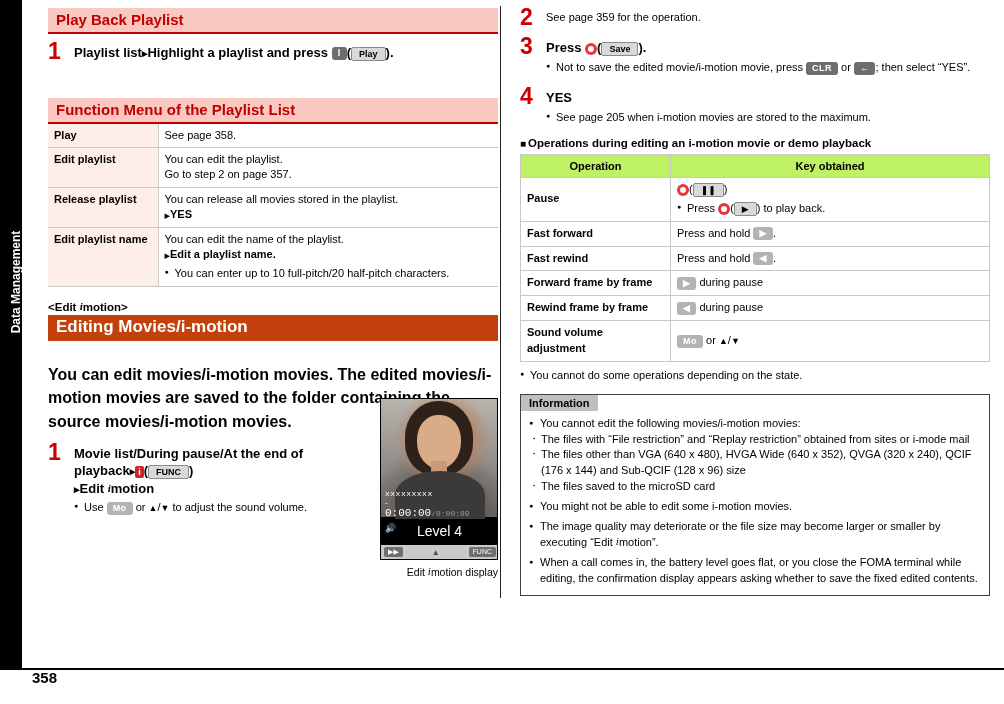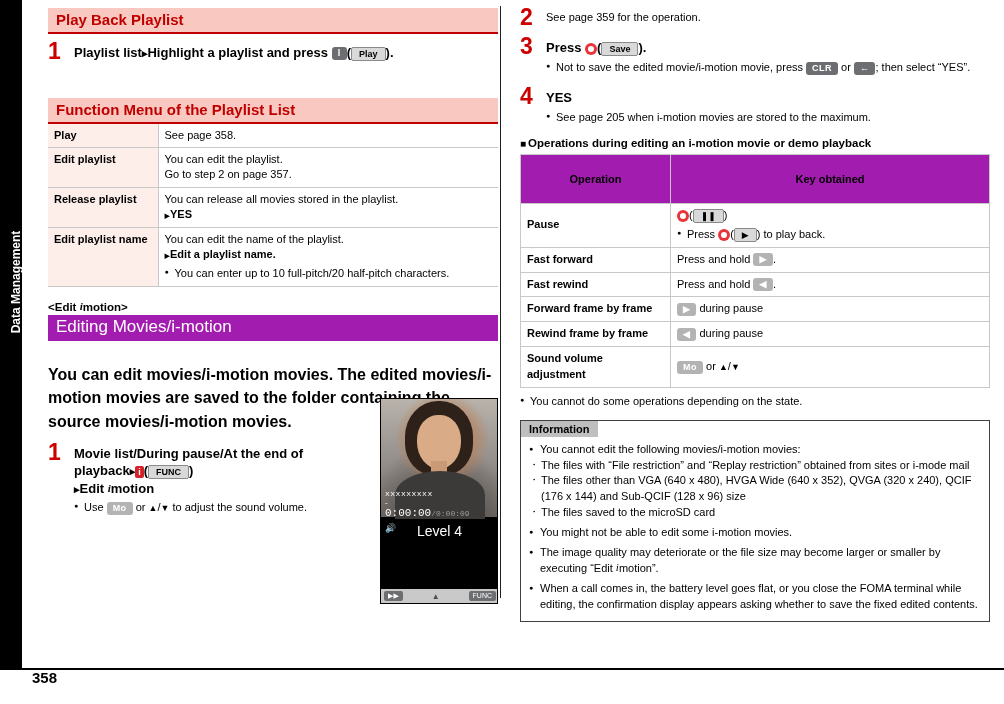--- a/index.html
+++ b/index.html
@@ -143,25 +143,25 @@
     background:#fdeeea;
     border-right:1px solid #c8c8c8;
   }
 
   table.op {
     border-collapse:collapse;
     width:100%;
     margin-top:5px;
   }
   table.op th {
-    background:#a21caf;
+    background:#bef264;
     border:1px solid #c8c8c8;
     font-size:11px;
     font-weight:bold;
-    padding:18px 4px;
+    padding:5px 4px;
     text-align:center;
   }
   table.op td {
     border:1px solid #c8c8c8;
     font-size:11px;
     padding:4px 6px;
     vertical-align:middle;
     line-height:1.45;
   }
   table.op td.k { font-weight:bold; width:150px; }
@@ -180,36 +180,36 @@
   }
   .info-sub { position:relative; padding-left:12px; font-size:11px; line-height:1.45; }
   .info-sub:before{ content:"\30FB"; position:absolute; left:0; top:0; font-size:10px; }
 
   
   .blk-head { font-size:11.5px; font-weight:bold; margin-top:12px; }
   .blk-head:before{ content:"\25A0"; margin-right:2px; font-size:10px; }
 
   
   .redband {
-    background:#a21caf;
+    background:#c2410c;
     color:#fff;
-    font-weight:normal;
+    font-weight:bold;
     font-size:17px;
     padding:2px 8px 4px 8px;
     margin-top:2px;
   }
   .angle-head { font-size:11.5px; font-weight:bold; margin-top:14px; }
 
   .body-bold { font-size:16px; font-weight:bold; line-height:1.45; margin-top:22px;}
 
   
   #phone {
     position:absolute;
     right:0px; top:398px;
-    width:118px; height:206px;
+    width:118px; height:162px;
     background:#000;
     border:1px solid #000;
     overflow:hidden;
   }
   #phone .photo {
     position:absolute; left:0; top:0; width:118px; height:118px;
     background:
       radial-gradient(circle at 52% 34%, #c99b7c 0%, #b7835f 26%, rgba(183,131,95,0) 48%),
       radial-gradient(circle at 50% 95%, #4c4340 0%, rgba(76,67,64,0) 55%),
       linear-gradient(#b9b3ac, #8f8a86 60%, #6d6864 100%);

